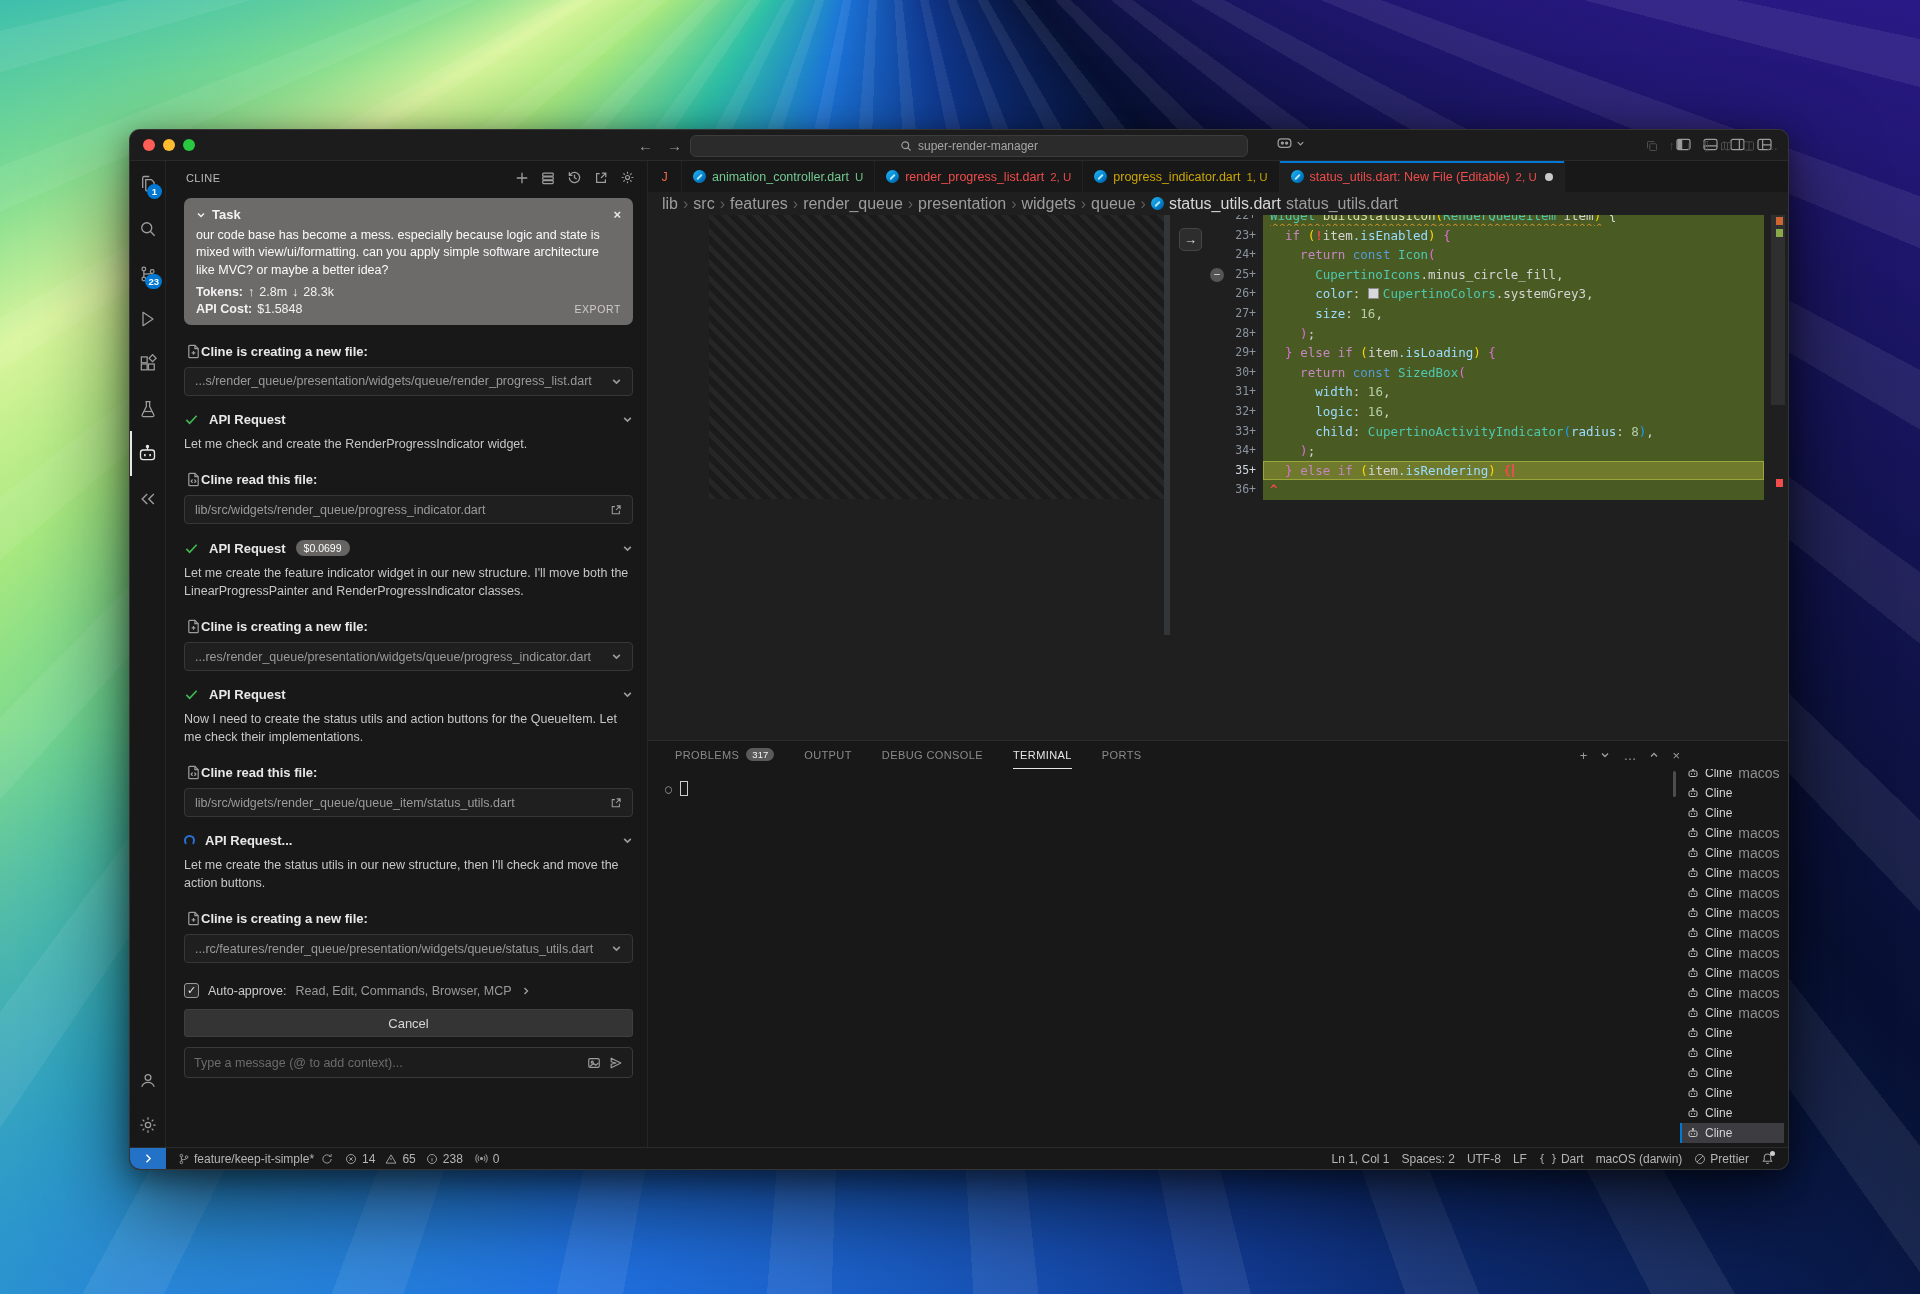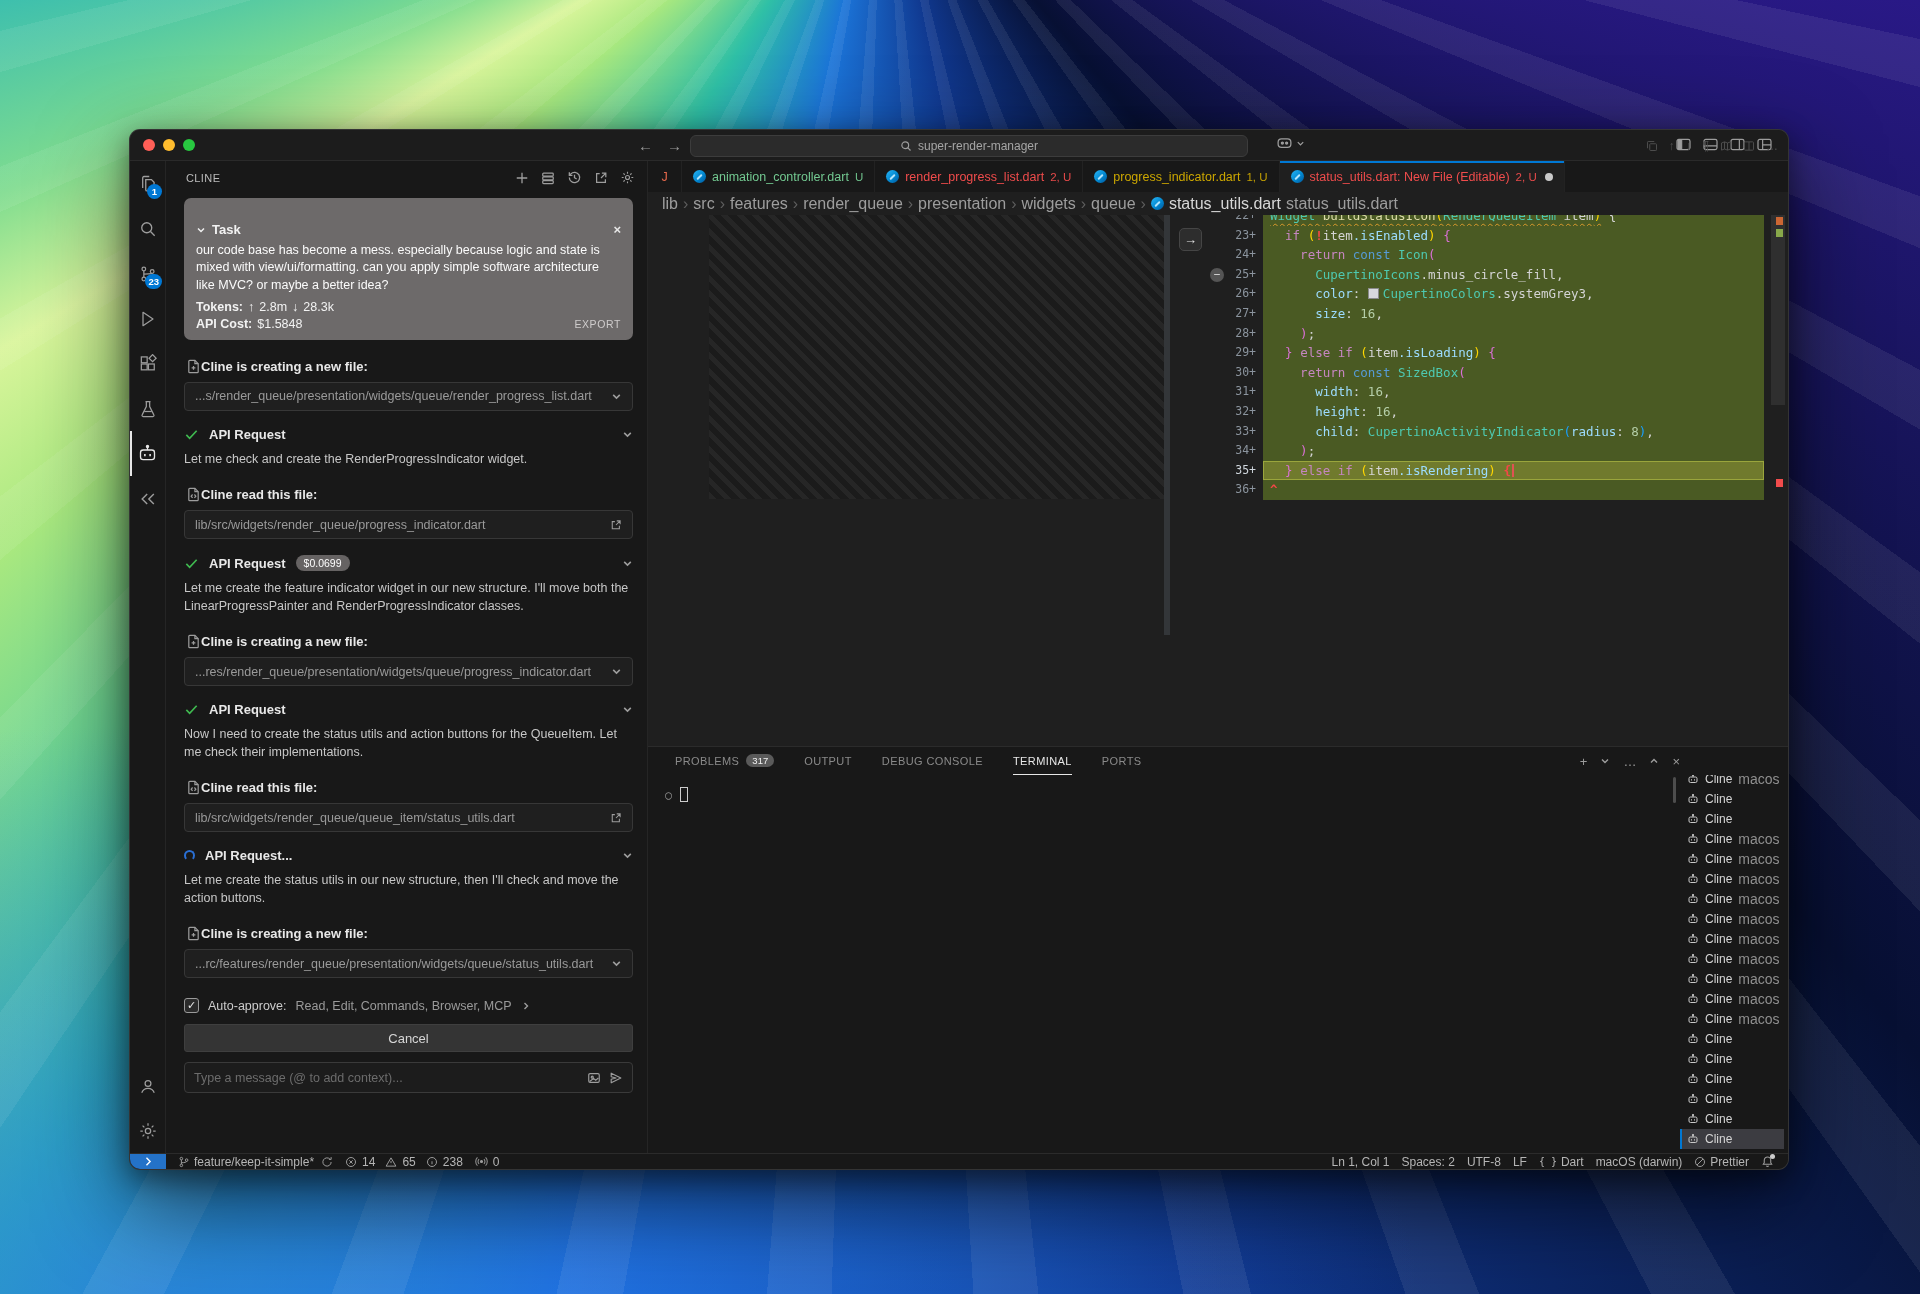--- a/index.html
+++ b/index.html
@@ -47,21 +47,21 @@
     font-size:9.5px; display:flex; align-items:center; justify-content:center; padding:0 3px; font-weight:bold; }
   .ab-spacer{ flex:1; }
 
   
   .sidebar{ width:482px; background:#181818; border-right:1px solid #252525; flex:none; display:flex; flex-direction:column; overflow:hidden; }
   .sb-head{ height:33px; display:flex; align-items:center; padding:0 12px 0 20px; flex:none; }
   .sb-title{ font-size:11px; letter-spacing:.4px; color:#bbbbbb; }
   .sb-head-icons{ margin-left:auto; display:flex; gap:12px; }
   .sb-scroll{ flex:1; padding:4px 14px 0 18px; overflow:hidden; display:flex; flex-direction:column; }
 
-  .taskcard{ background:#6d6a6a; border-radius:7px; padding:24px 12px 9px 12px; color:#f2f2f2; flex:none; }
+  .taskcard{ background:#6d6a6a; border-radius:7px; padding:9px 12px 9px 12px; color:#f2f2f2; flex:none; }
   .taskcard .t-head{ display:flex; align-items:center; gap:6px; font-weight:bold; font-size:13px; }
   .taskcard .t-close{ margin-left:auto; color:#e8e8e8; font-size:13px; }
   .taskcard .t-body{ margin-top:5px; font-size:12.5px; line-height:1.38; color:#fbfbfb; }
   .t-meta{ margin-top:6px; font-size:12.5px; display:flex; align-items:center; gap:5px; }
   .t-meta b{ font-weight:bold; }
   .t-cost-row{ margin-top:3px; display:flex; align-items:center; font-size:12.5px; }
   .t-export{ margin-left:auto; font-size:10.5px; letter-spacing:.6px; color:#cfcccc; }
 
   .timeline{ margin-top:12px; display:flex; flex-direction:column; }
   .tl-file{ margin:7px 0 6px 0; }
@@ -140,21 +140,21 @@
   .prompt{ position:absolute; left:17px; top:12px; display:flex; align-items:center; gap:8px; color:#8a8a8a; font-family:"DejaVu Sans Mono", monospace; font-size:12px; }
   .block-cursor{ width:8px; height:15px; border:1px solid #cccccc; }
   .termlist{ position:absolute; right:4px; top:0; bottom:0; width:104px; overflow:hidden; }
   .termlist-inner{ margin-top:-6px; }
   .trow{ height:20px; display:flex; align-items:center; gap:6px; padding-left:7px; color:#d5d5d5; font-size:12px; position:relative; }
   .trow .suffix{ color:#8f8f8f; font-size:14px; }
   .trow.selected{ background:#3c3c41; box-shadow:inset 2px 0 0 #0078d4; }
   .list-thumb{ position:absolute; right:112px; top:2px; width:3px; height:26px; background:#4d4d4d; border-radius:2px; }
 
   
-  .statusbar{ height:16px; background:#181818; border-top:1px solid #2b2b2b; display:flex; align-items:center; font-size:12px; color:#b5b5b5; flex:none; }
+  .statusbar{ height:22px; background:#181818; border-top:1px solid #2b2b2b; display:flex; align-items:center; font-size:12px; color:#b5b5b5; flex:none; }
   .remote{ width:36px; height:100%; background:#2472c8; color:#ffffff; display:flex; align-items:center; justify-content:center; flex:none; }
   .sb-item{ display:flex; align-items:center; gap:4px; padding:0 6px; height:100%; white-space:nowrap; }
   .sb-item .n{ margin-left:1px; }
   .sb-right{ margin-left:auto; display:flex; align-items:center; padding-right:8px; }
   .bell-dot{ position:relative; }
   .bell-dot::after{ content:""; position:absolute; right:-1px; top:-1px; width:5px; height:5px; border-radius:50%; background:#cccccc; }
 </style>
 </head>
 <body>
 
@@ -730,21 +730,21 @@
                 <span class="cc"><span class="tok tok-plain">    </span><span class="tok tok-kw">return</span><span class="tok tok-plain"> </span><span class="tok tok-ckw">const</span><span class="tok tok-plain"> </span><span class="tok tok-type">SizedBox</span><span class="tok tok-b2">(</span></span>
               </div>
               <div class="crow">
                 <span class="g"></span>
                 <span class="ln">31+</span>
                 <span class="cc"><span class="tok tok-plain">      </span><span class="tok tok-prop">width</span><span class="tok tok-plain">: </span><span class="tok tok-num">16</span><span class="tok tok-plain">,</span></span>
               </div>
               <div class="crow">
                 <span class="g"></span>
                 <span class="ln">32+</span>
-                <span class="cc"><span class="tok tok-plain">      </span><span class="tok tok-prop">height</span><span class="tok tok-plain">: </span><span class="tok tok-num">16</span><span class="tok tok-plain">,</span></span>
+                <span class="cc"><span class="tok tok-plain">      </span><span class="tok tok-prop">logic</span><span class="tok tok-plain">: </span><span class="tok tok-num">16</span><span class="tok tok-plain">,</span></span>
               </div>
               <div class="crow">
                 <span class="g"></span>
                 <span class="ln">33+</span>
                 <span class="cc"><span class="tok tok-plain">      </span><span class="tok tok-prop">child</span><span class="tok tok-plain">: </span><span class="tok tok-type">CupertinoActivityIndicator</span><span class="tok tok-b3">(</span><span class="tok tok-prop">radius</span><span class="tok tok-plain">: </span><span class="tok tok-num">8</span><span class="tok tok-b3">)</span><span class="tok tok-plain">,</span></span>
               </div>
               <div class="crow">
                 <span class="g"></span>
                 <span class="ln">34+</span>
                 <span class="cc"><span class="tok tok-plain">    </span><span class="tok tok-b2">)</span><span class="tok tok-plain">;</span></span>

